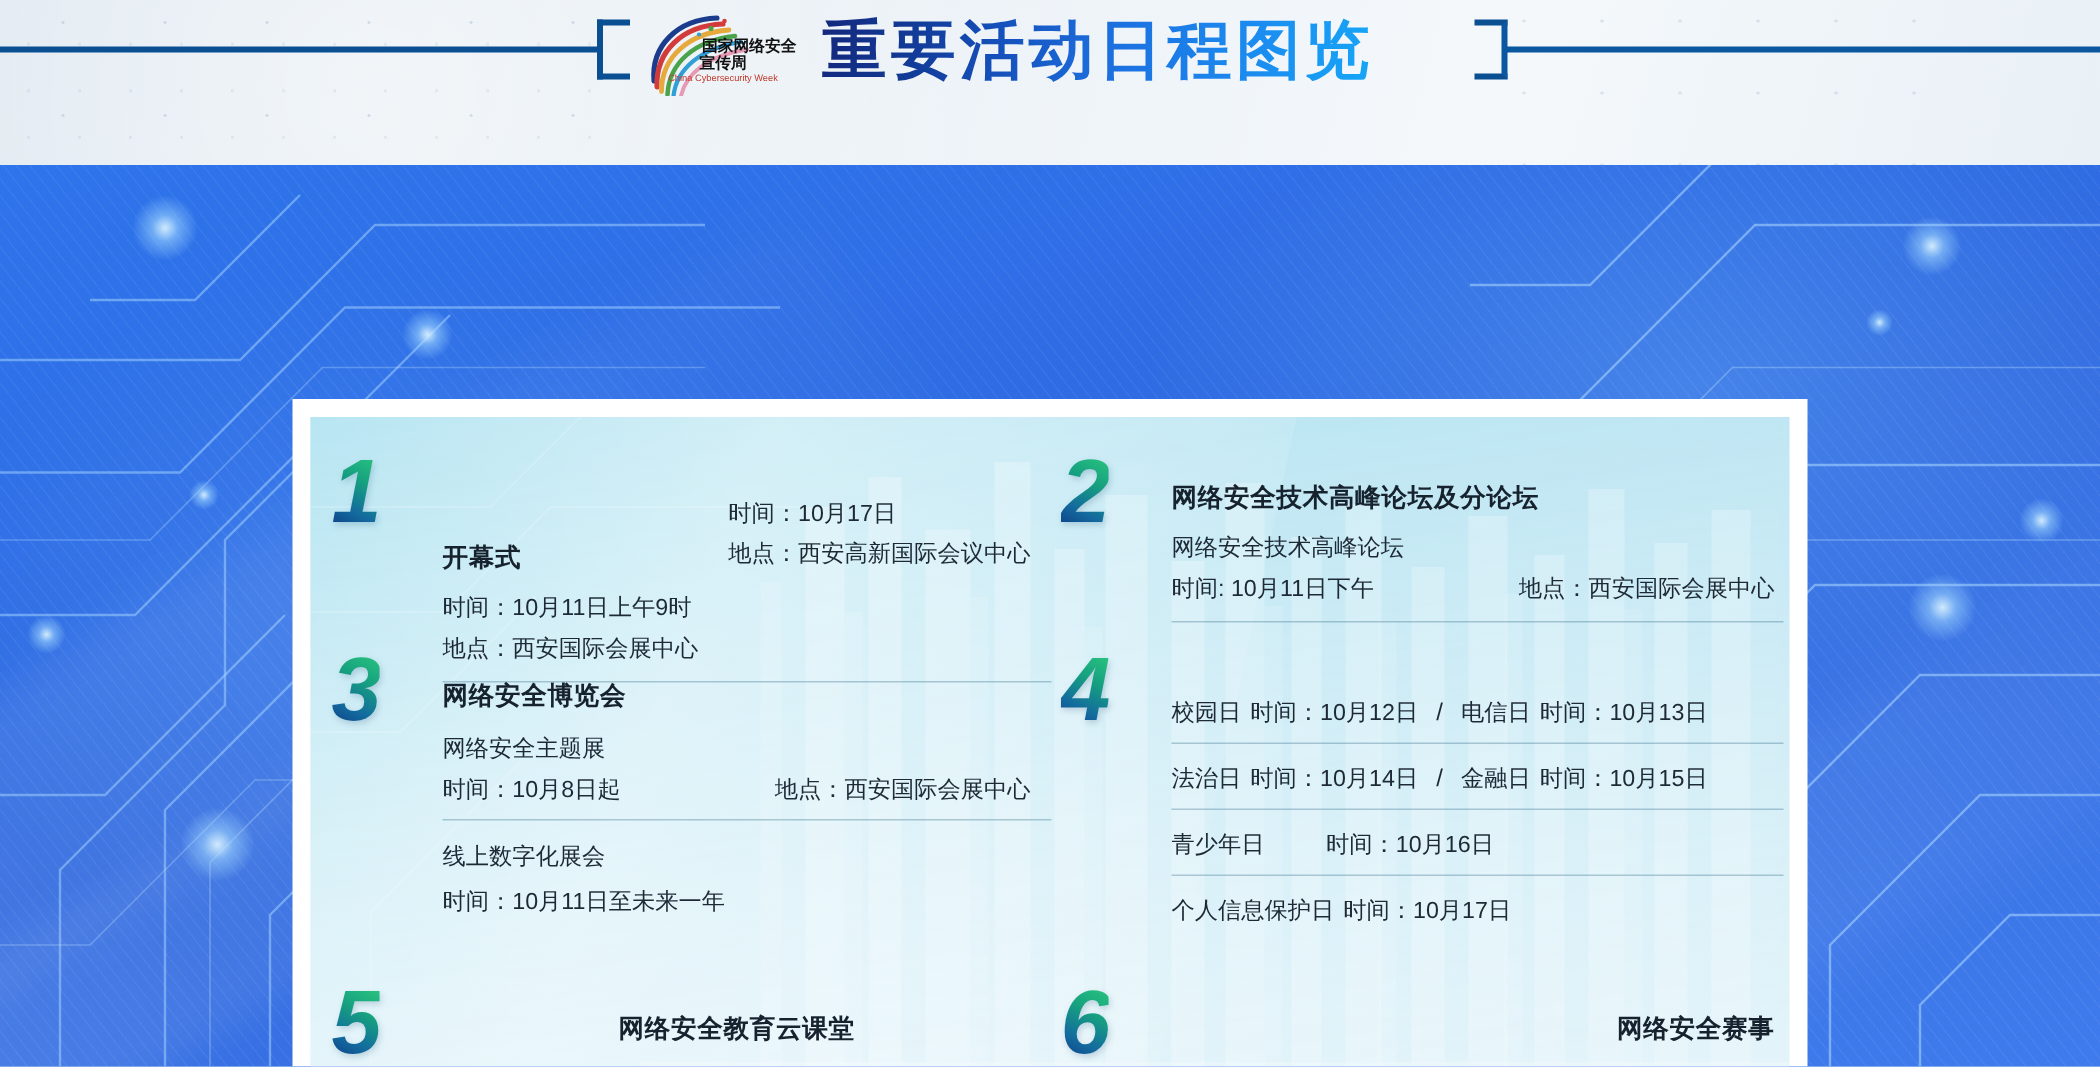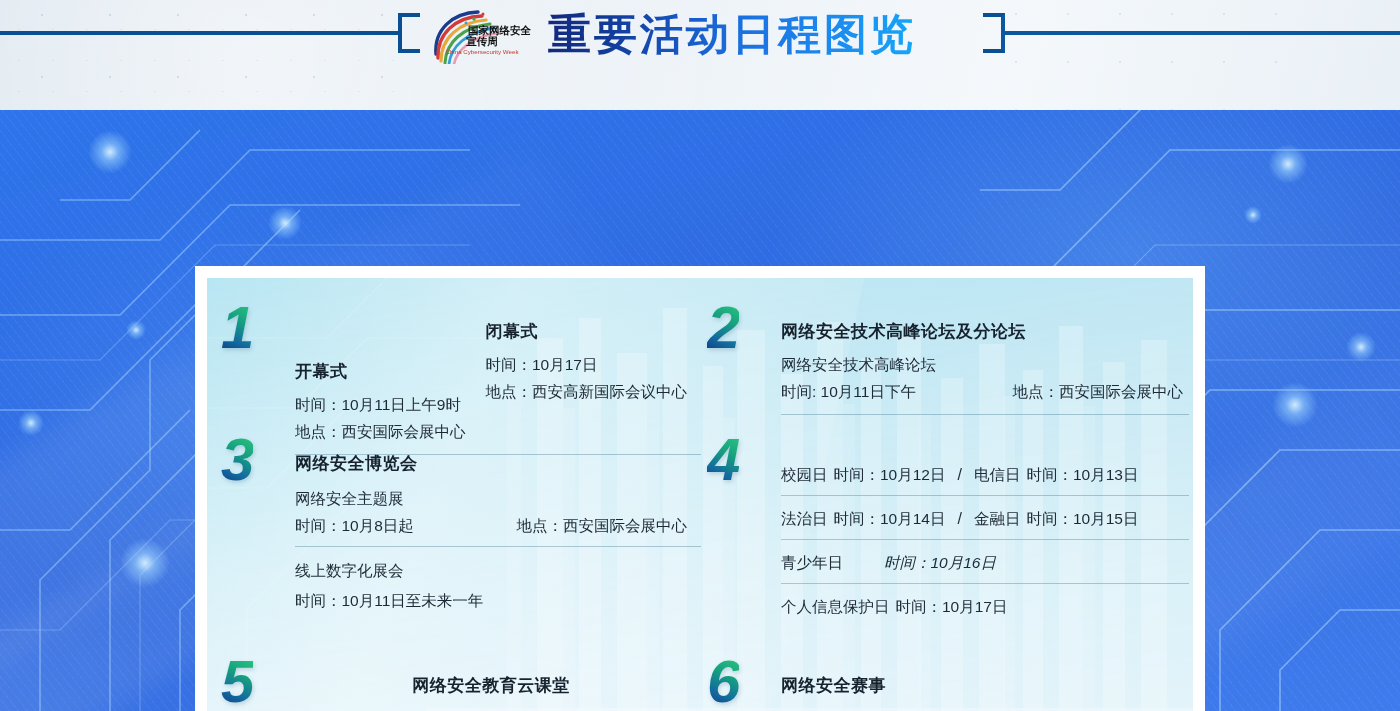--- a/index.html
+++ b/index.html
@@ -308,21 +308,20 @@
         <div class="cell">
           <div class="num">1</div>
           <div class="cell-body">
             <div class="two-col">
               <div>
                 <div class="cell-title">开幕式</div>
                 <div class="sub mt12">时间：10月11日上午9时</div>
                 <div class="sub mt6">地点：西安国际会展中心</div>
               </div>
               <div>
-                <div class="cell-title">闭幕式</div>
                 <div class="sub mt12">时间：10月17日</div>
                 <div class="sub mt6">地点：西安高新国际会议中心</div>
               </div>
             </div>
             <div class="rule" style="margin-top:11px;width:406px;"></div>
           </div>
         </div>
 
         <div class="cell">
           <div class="num" style="left:10px;">2</div>
@@ -371,42 +370,42 @@
               <span class="sub nowrap">法治日</span>
               <span class="sub nowrap" style="padding-left:6px;">时间：10月14日</span>
               <span class="sep nowrap">/</span>
               <span class="sub nowrap">金融日</span>
               <span class="sub nowrap" style="padding-left:6px;">时间：10月15日</span>
             </div>
             <div class="rule" style="margin-top:9px;width:408px;"></div>
 
             <div class="row" style="margin-top:13px;gap:35px;">
               <span class="sub nowrap">青少年日</span>
-              <span class="sub nowrap" style="padding-left:6px;font-style:italic;">时间：10月16日</span>
+              <span class="sub nowrap" style="padding-left:6px;">时间：10月16日</span>
             </div>
             <div class="rule" style="margin-top:9px;width:408px;"></div>
 
             <div class="row" style="margin-top:13px;">
               <span class="sub nowrap">个人信息保护日</span>
               <span class="sub nowrap" style="padding-left:6px;">时间：10月17日</span>
             </div>
           </div>
         </div>
 
         <div class="cell">
           <div class="num" style="top:10px;">5</div>
           <div class="cell-body" style="padding-top:32px;text-align:center;">
             <div class="cell-title">网络安全教育云课堂</div>
 
           </div>
         </div>
 
         <div class="cell">
           <div class="num" style="left:10px;top:10px;">6</div>
-          <div class="cell-body" style="margin-left:70px;padding-top:32px;">
+          <div class="cell-body" style="margin-left:70px;padding-top:32px;text-align:right;">
             <div class="cell-title">网络安全赛事</div>
 
           </div>
         </div>
 
       </div>
     </div>
   </div>
 </div>
 

